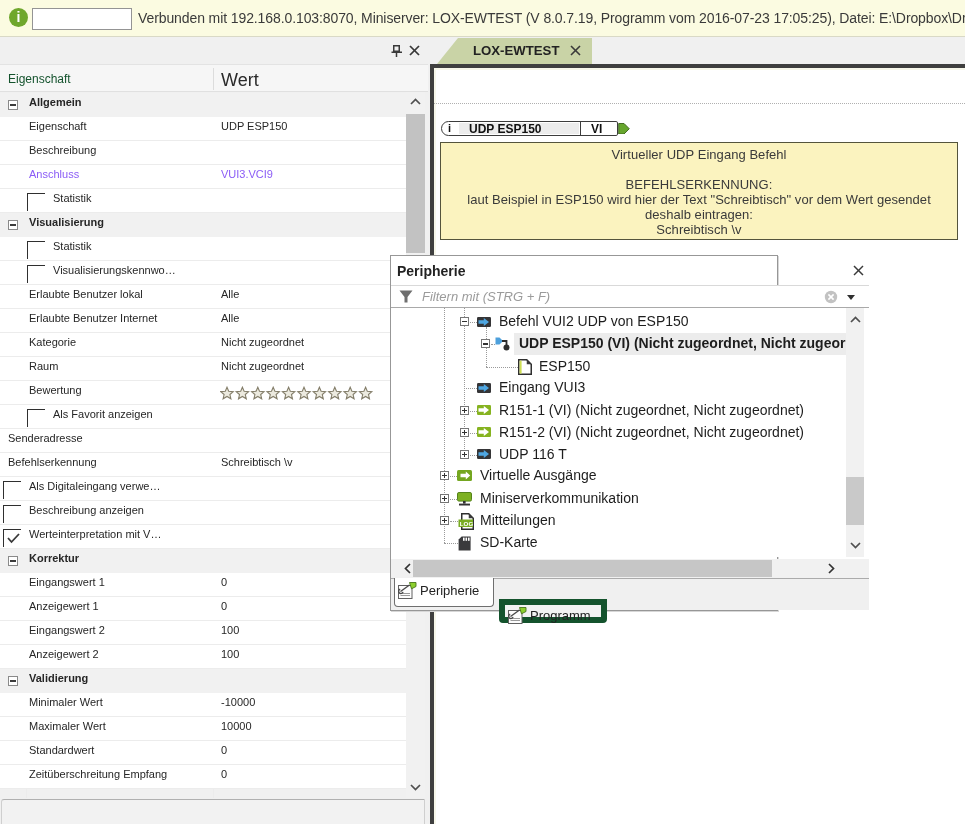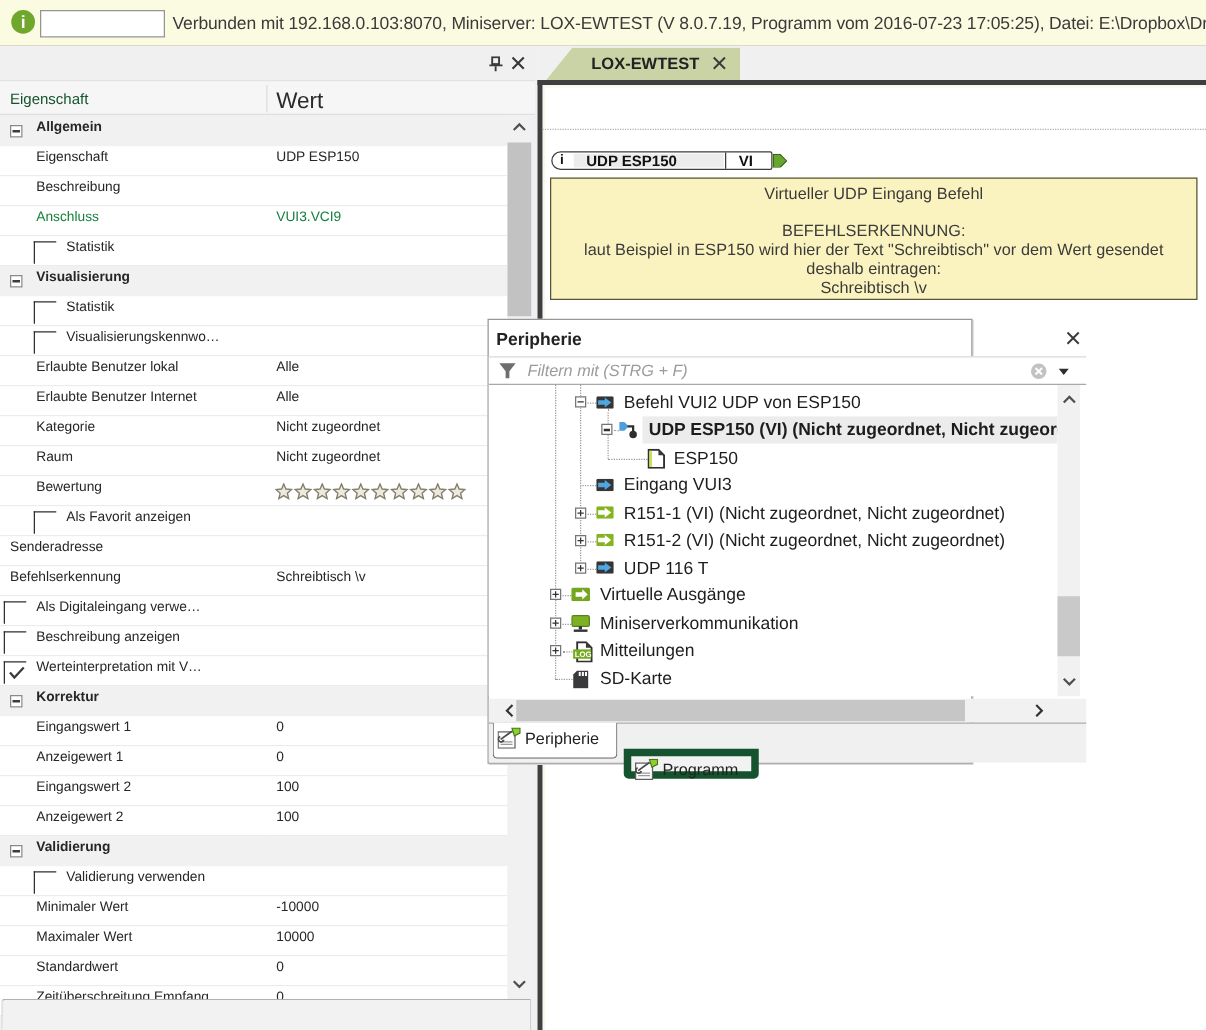--- a/index.html
+++ b/index.html
@@ -20,21 +20,21 @@
 
 #grid{position:absolute;left:0;top:56px;width:406px}
 .vline{position:absolute;width:1px;background:#ececec}
 .row{position:relative;width:406px;height:24px;background:#fff;border-bottom:1px solid #ececec;font-size:11px;color:#262626}
 .row.sec{background:#f1f1f1;border-bottom:1px solid #f1f1f1}
 .row .lbl{position:absolute;top:3px;left:29px;white-space:nowrap}
 .row .lbl0{position:absolute;top:3px;left:8px;white-space:nowrap}
 .row .lbli{position:absolute;top:3px;left:53px;white-space:nowrap}
 .row .val{position:absolute;top:3px;left:221px;white-space:nowrap}
 .row.sec .lbl{font-weight:bold;top:3px}
-.dis{color:#15803d}
+.dis{color:#8b5cf6}
 .exp{position:absolute;left:8px;top:7px;width:10px;height:10px;border:1px solid #8a8a8a;background:#fff}
 .exp i{position:absolute;left:1px;top:3px;width:6px;height:2px;background:#3c3c3c}
 .cb{position:absolute;width:18px;height:18px;border-left:1px solid #2f2f2f;border-top:1px solid #2f2f2f;top:4px}
 .cb.x27{left:27px}
 .cb.x3{left:3px}
 
 #lp-sb{position:absolute;left:406px;top:55px;width:19px;height:706px;background:#f1f1f1}
 .sbthumb{position:absolute;left:0;width:19px;background:#c2c2c2}
 
 #lp-bot{position:absolute;left:1px;top:762px;width:424px;height:25px;background:#f2f2f2;border-top:1px solid #b0b0b0;border-left:1px solid #cfcfcf;border-right:1px solid #cfcfcf;border-radius:3px 0 0 0}
@@ -240,24 +240,20 @@
         <span class="lbl">Anzeigewert 2</span>
         <span class="val">100</span>
       </div>
 <div class="row sec">
         <span class="exp">
           <i></i>
         </span>
         <span class="lbl" style="font-weight:bold">Validierung</span>
       </div>
 <div class="row">
-        <span class="cb x27"></span>
-        <span class="lbli">Validierung verwenden</span>
-      </div>
-<div class="row">
         <span class="lbl">Minimaler Wert</span>
         <span class="val">-10000</span>
       </div>
 <div class="row">
         <span class="lbl">Maximaler Wert</span>
         <span class="val">10000</span>
       </div>
 <div class="row">
         <span class="lbl">Standardwert</span>
         <span class="val">0</span>

